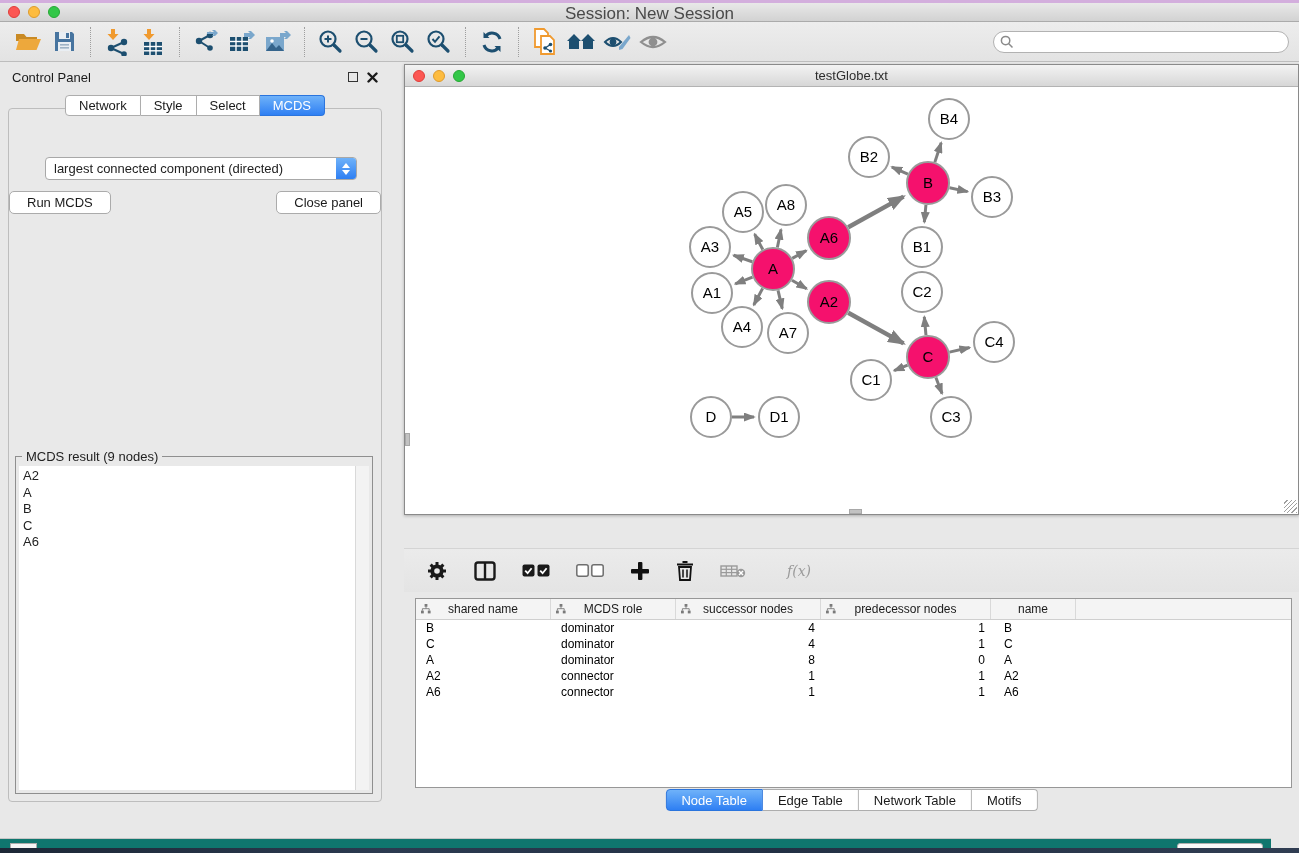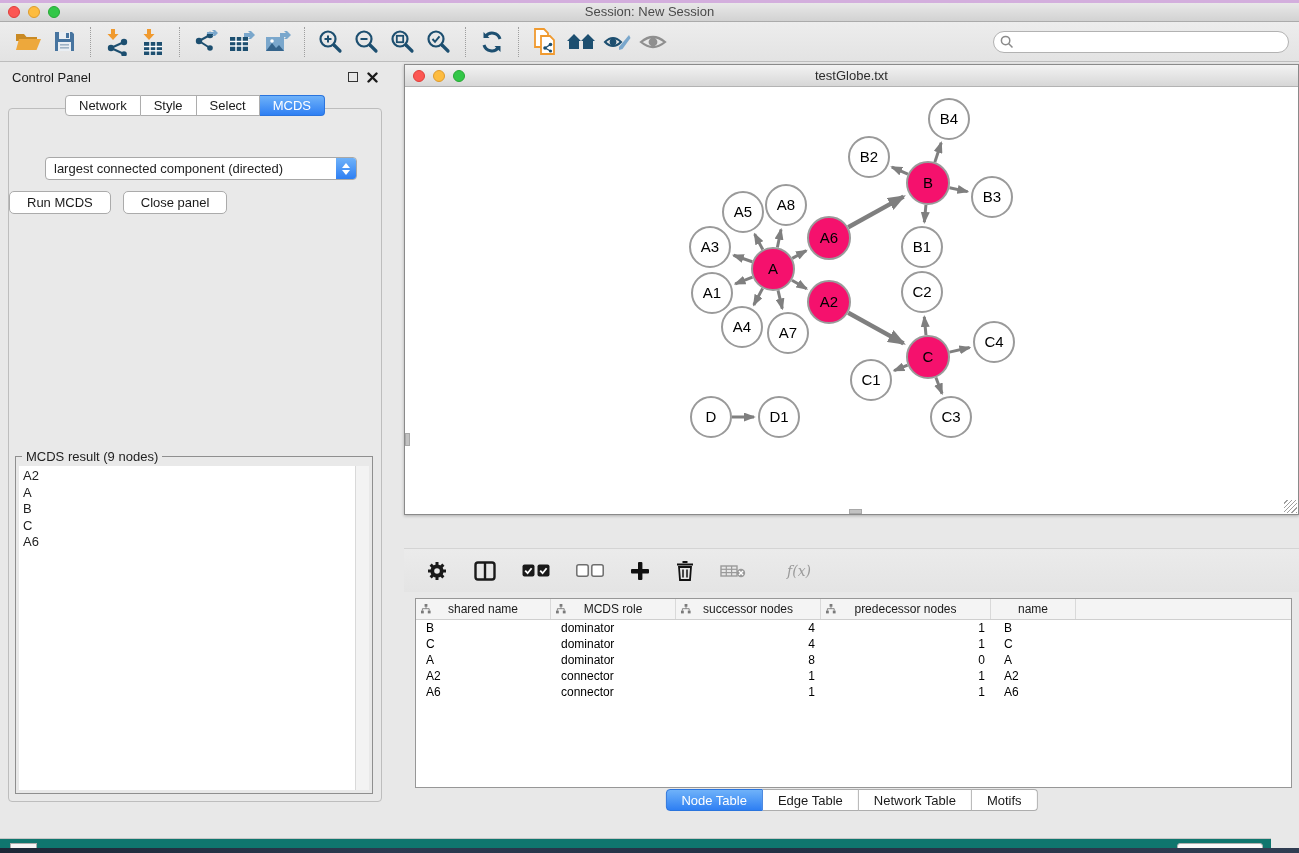--- a/index.html
+++ b/index.html
@@ -8,21 +8,21 @@
 
   
   .titlebar { position:absolute; left:0; top:0; width:1299px; height:22px;
     background:linear-gradient(#ececec,#d2d2d2); border-bottom:1px solid #ababab; }
   .purpleline { position:absolute; left:0; top:0; width:1299px; height:3px; background:#d3aedd; }
   .lights { position:absolute; left:8px; top:6px; display:flex; gap:8px; }
   .light { width:12px; height:12px; border-radius:50%; }
   .light.red{ background:#fc5753; border:1px solid #df3e3a;}
   .light.yellow{ background:#fdbc40; border:1px solid #de9b2d;}
   .light.green{ background:#33c748; border:1px solid #27a835;}
-  .titlebar .title { position:absolute; left:0; right:0; top:4px; text-align:center; color:#4a4a4a; font-size:13px; }
+  .titlebar .title { position:absolute; left:0; right:0; top:4px; text-align:center; color:#4a4a4a; font-size:17px; }
 
   
   .toolbar { position:absolute; left:0; top:22px; width:1299px; height:40px;
     background:linear-gradient(#ededed,#e3e3e3); border-bottom:1px solid #bdbdbd;
     display:flex; align-items:center; padding:0 10px; }
   .ticon { width:36px; height:32px; display:flex; align-items:center; justify-content:center; }
   .tsep { width:1px; height:30px; border-left:1px dotted #9e9e9e; margin:0 8px; }
   .searchbox { margin-left:auto; width:296px; height:22px; background:#fff; border:1px solid #b2b2b2;
     border-radius:11px; display:flex; align-items:center; padding:0 6px; }
   .searchbox input { border:none; outline:none; flex:1; font-size:12px; font-family:"Liberation Sans",sans-serif; background:transparent; }
@@ -43,21 +43,21 @@
   .cp-box { position:absolute; left:8px; top:46px; width:374px; height:694px; background:#e9e9e9;
     border:1px solid #bdbdbd; border-radius:4px; }
   .opt-label { position:absolute; top:27px; left:0; right:0; text-align:center; font-size:13px; }
   .criterion { position:absolute; left:36px; top:48px; width:312px; height:23px; background:#fff;
     border:1px solid #a8a8a8; border-radius:4px; display:flex; align-items:center; }
   .criterion .val { flex:1; padding-left:8px; font-size:13px; white-space:nowrap; overflow:hidden; }
   .stepper { width:20px; height:21px; border-radius:0 3px 3px 0; background:linear-gradient(#6fb2f9,#2e7ff3);
     display:flex; flex-direction:column; align-items:center; justify-content:center; gap:2px; }
   .tri-up { width:0; height:0; border-left:4px solid transparent; border-right:4px solid transparent; border-bottom:5px solid #fff; }
   .tri-dn { width:0; height:0; border-left:4px solid transparent; border-right:4px solid transparent; border-top:5px solid #fff; }
-  .cp-buttons { position:absolute; top:82px; left:0; right:0; display:flex; justify-content:flex-start; gap:12px; }
+  .cp-buttons { position:absolute; top:82px; left:0; right:0; display:flex; justify-content:space-between; gap:12px; }
   .btn { height:23px; padding:0 17px; background:#fff; border:1px solid #ababab; border-radius:5px;
     font-size:13px; display:flex; align-items:center; color:#1a1a1a; }
   .result-group { position:absolute; left:6px; top:347px; right:8px; bottom:7px; border:1px solid #8f8f8f; }
   .result-label { position:absolute; top:-8px; left:6px; background:#e9e9e9; padding:0 4px; font-size:13px; }
   .result-list { position:absolute; left:3px; top:9px; right:16px; bottom:3px; background:#fff; border-right:1px solid #d9d9d9;
     overflow:hidden; padding-top:2px; }
   .result-scroll { position:absolute; top:9px; right:3px; bottom:3px; width:13px; background:#f3f3f3; }
   .result-item { font-size:13px; line-height:16.5px; padding-left:4px; }
 
   

